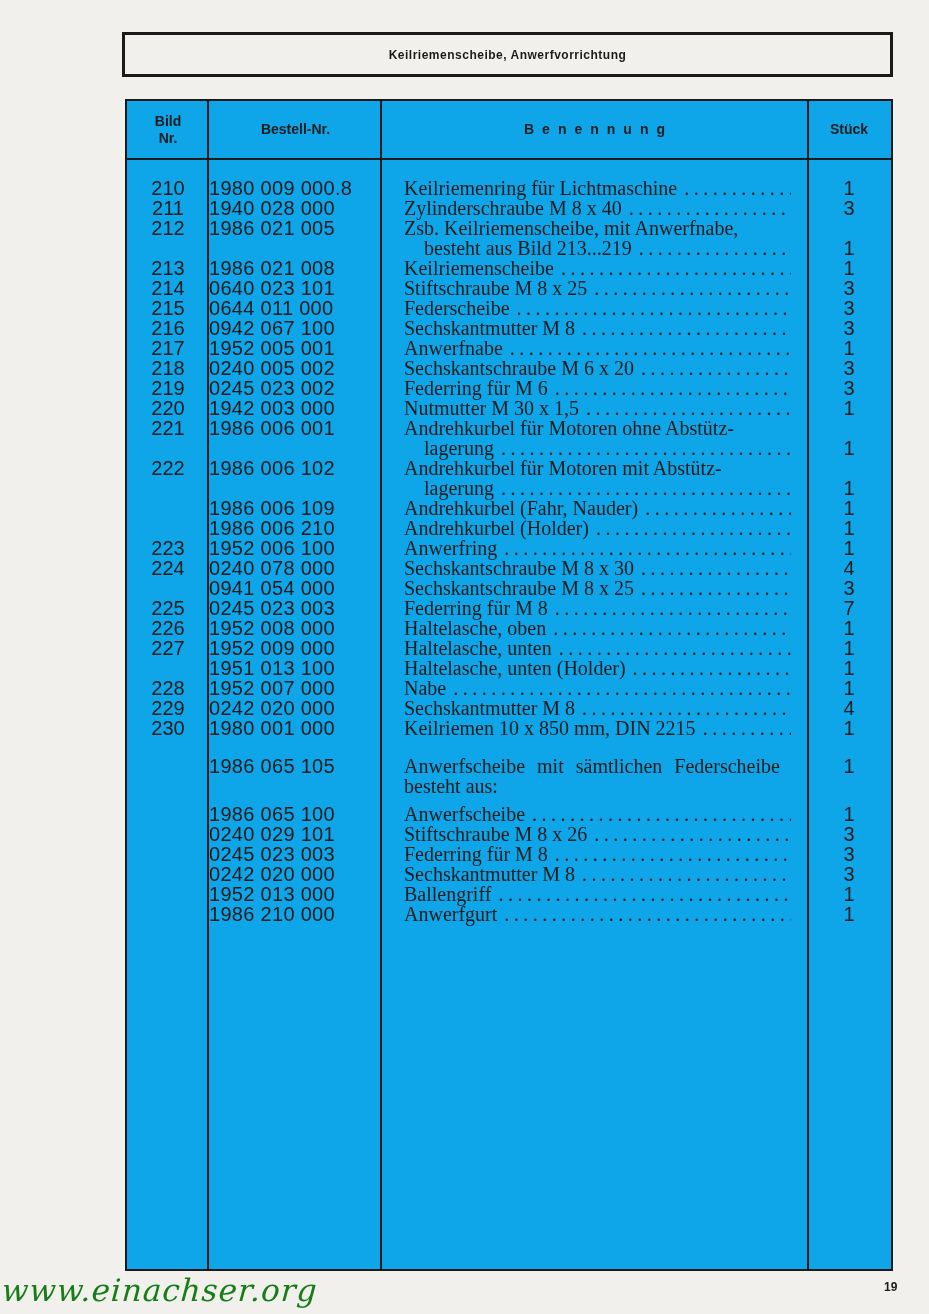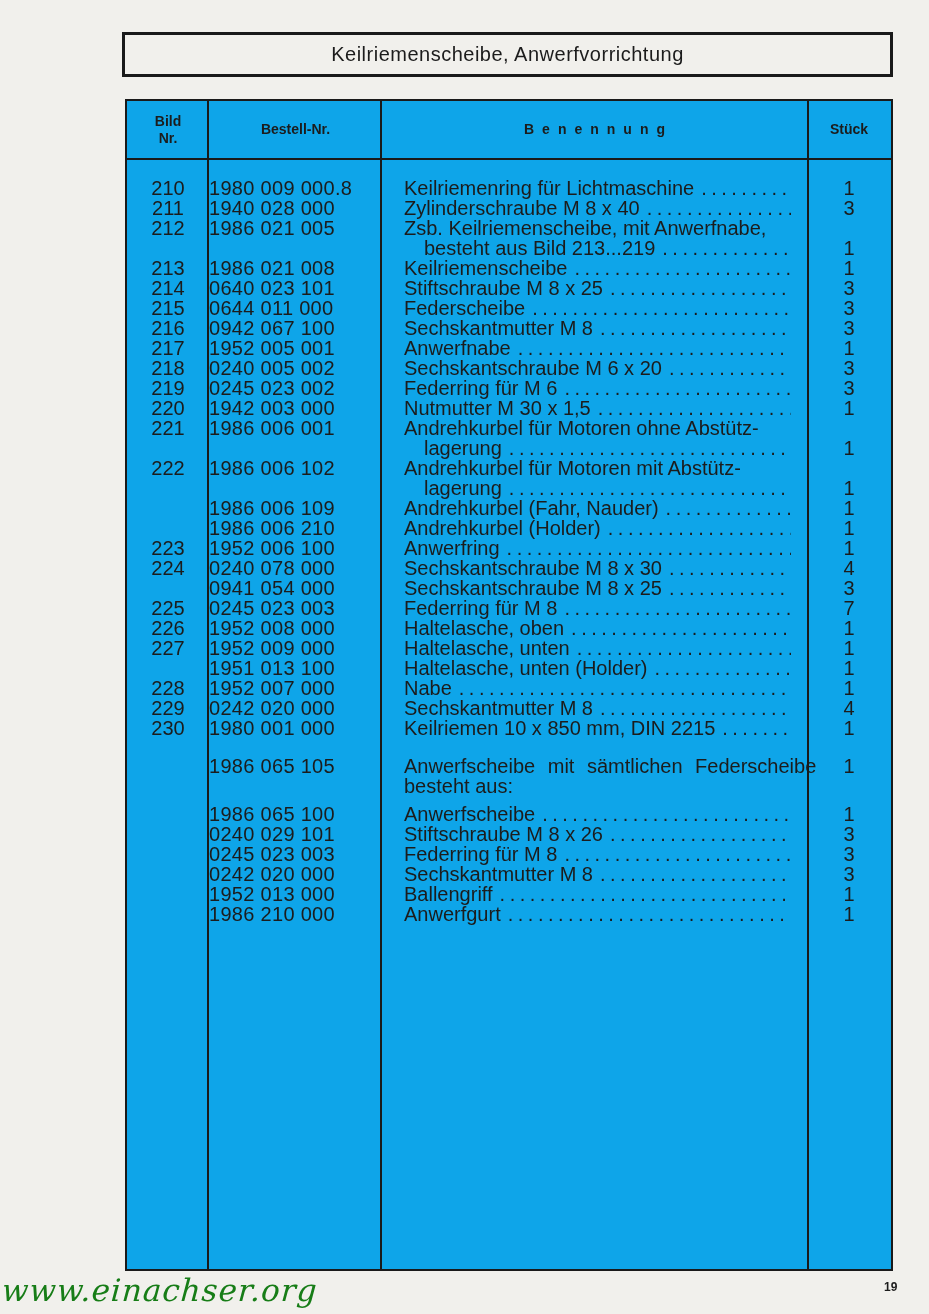--- a/index.html
+++ b/index.html
@@ -14,21 +14,21 @@
   .page{position:absolute;inset:0;}
 
   
   .title-box{
     position:absolute;left:122px;top:32px;width:771px;height:45px;
     border:3px solid #1a1a1a;box-sizing:border-box;
     display:flex;align-items:center;justify-content:center;
     background:#f1f0ec;
   }
   .title-box .title{
-    font-size:20px;font-weight:normal;letter-spacing:.5px;
+    font-size:12px;font-weight:bold;letter-spacing:.5px;
   }
 
   
   .parts-table{
     position:absolute;left:125px;top:99px;width:768px;height:1172px;
     border:2px solid #1a1a1a;box-sizing:border-box;
     display:flex;flex-direction:column;
     background:#0ea5e9;
   }
   .vline{position:absolute;top:0;bottom:0;width:2px;background:#1a1a1a;}
@@ -47,21 +47,21 @@
   .thead .hbild span{display:inline-block;width:34px;}
   .thead .hben{letter-spacing:8px;margin-left:8px;}
 
   .tbody{flex:1 1 auto;display:flex;flex-direction:column;font-size:20px;}
   .topgap{height:18px;flex:0 0 auto;}
   .spacer{flex:0 0 auto;}
 
   .row{display:grid;grid-template-columns:82px 173px 425px 1fr;flex:0 0 auto;}
   .c1{text-align:center;line-height:20px;}
   .c2{line-height:20px;letter-spacing:.3px;}
-  .c3{padding-left:22px;padding-right:16px;}
+  .c3{padding-left:22px;padding-right:16px;font-family:Liberation Serif, serif;}
   .c4{text-align:center;}
   .line{display:flex;align-items:baseline;line-height:20px;}
   .line.indent{padding-left:20px;justify-content:flex-end;}
   .line.spread{word-spacing:7px;}
   .nm{white-space:pre;}
   .leader{
     flex:1;overflow:hidden;white-space:nowrap;margin-left:7px;
     letter-spacing:4.5px;color:#1c1c1c;
   }
   .leader::after{

